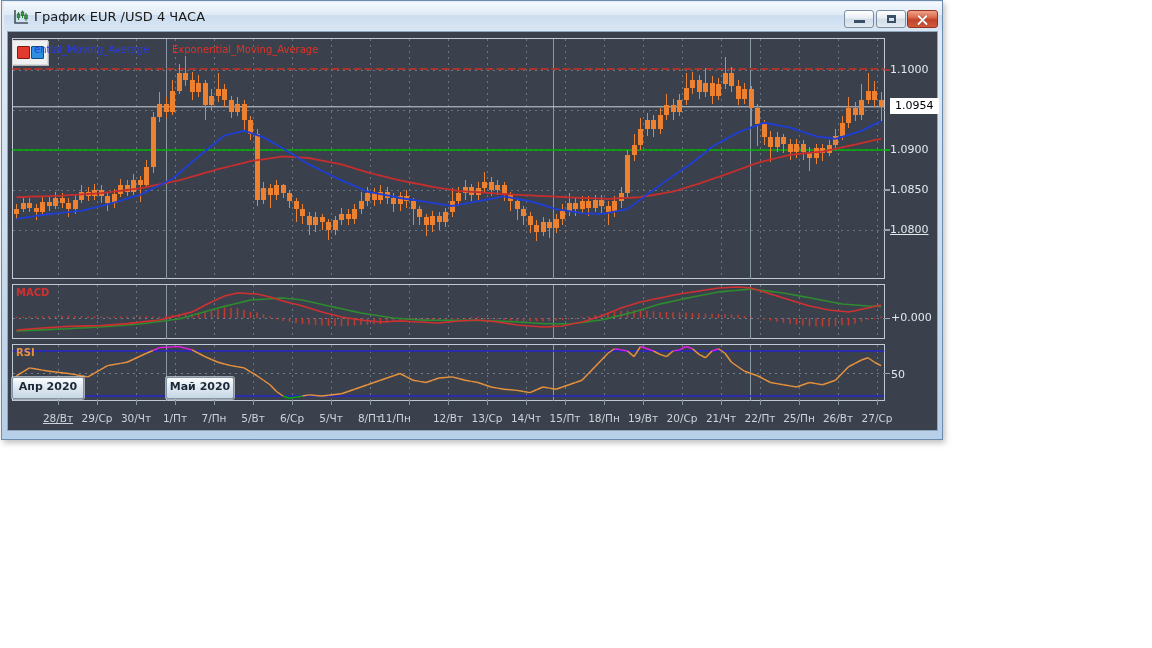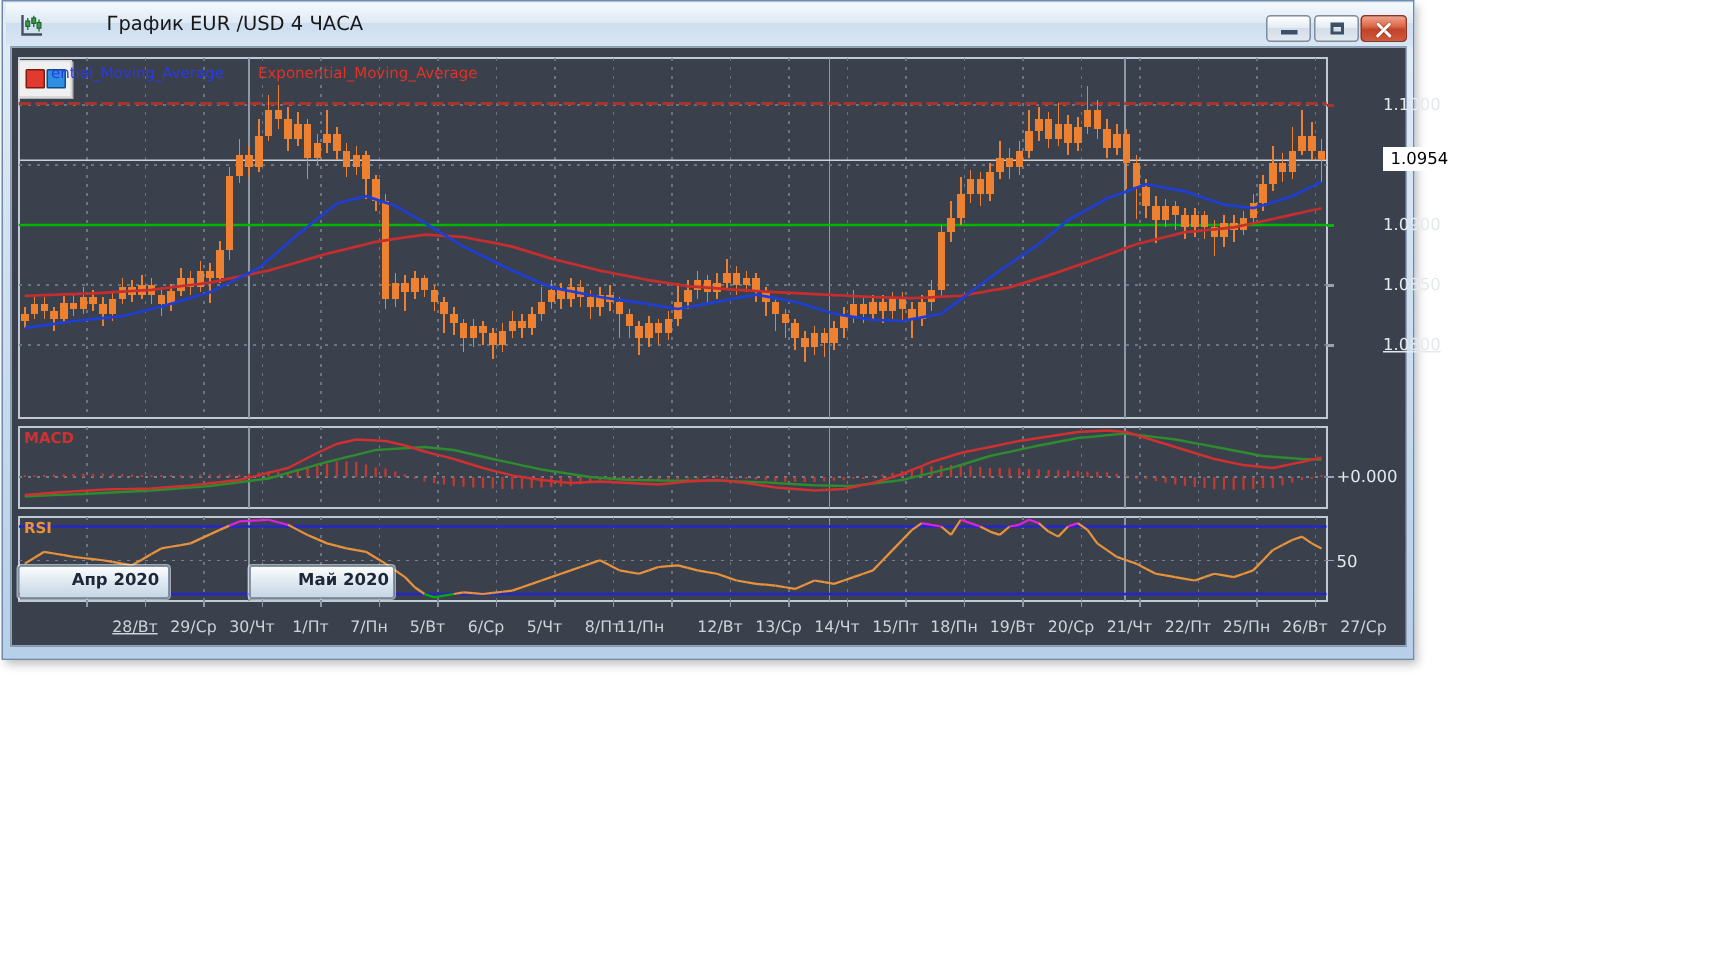--- a/index.html
+++ b/index.html
@@ -5,21 +5,21 @@
   html,body{margin:0;padding:0;background:#fff;}
   #screen{position:relative;width:1152px;height:648px;background:#fff;overflow:hidden;
           font-family:"DejaVu Sans","Liberation Sans",sans-serif;}
   
   .win-frame{position:absolute;left:1px;top:0;width:940px;height:438px;
              background:linear-gradient(#e3edf8,#c4d8ec 70%,#b7cfe8);
              border:1px solid #6d8cad;box-shadow:2px 3px 6px rgba(0,0,0,.25);}
   .title-bar{position:absolute;left:2px;top:1px;width:938px;height:29px;
              background:linear-gradient(#f4f9fd,#dfeaf5 45%,#cddef0 46%,#d9e6f3);}
   .title-icon{position:absolute;left:8px;top:6px;width:18px;height:18px;}
-  .title-text{position:absolute;left:30px;top:7px;font-size:13px;color:#181818;white-space:nowrap;margin-left:37px;}
+  .title-text{position:absolute;left:30px;top:7px;font-size:13px;color:#181818;white-space:nowrap;}
   .win-btn{position:absolute;top:9px;height:18px;border-radius:3px;border:1px solid #7e8ea0;
            background:linear-gradient(#ffffff,#e7edf4 45%,#d3dde8 50%,#e2e9f1);box-sizing:border-box;cursor:default;}
   .win-btn .dash{position:absolute;left:9px;bottom:4px;width:11px;height:3px;background:#3a4f68;}
   .win-btn .boxg{position:absolute;left:10px;top:4px;width:9px;height:8px;border:2px solid #3a4f68;border-top-width:3px;box-sizing:border-box;background:transparent;}
   .win-btn.close{background:linear-gradient(#f0a289,#dd6a4b 40%,#c0432a 55%,#d1593a);border:1px solid #8e3420;}
   .x1,.x2{position:absolute;left:8px;top:8px;width:13px;height:2.4px;background:#fff;border-radius:1px;box-shadow:0 0 1px rgba(60,0,0,.7);}
   .x1{transform:rotate(45deg);} .x2{transform:rotate(-45deg);}
   
   .client{position:absolute;left:5px;top:30px;width:931px;height:400px;background:#3a414c;border:1px solid #8fa5bc;box-sizing:border-box;}
   #chart-svg{position:absolute;left:0;top:0;pointer-events:none;}
@@ -28,21 +28,21 @@
   .axis-label.current{background:#ffffff;color:#000;padding:1px 5px 2px 5px;font-size:11px;}
   .x-label{font-size:10.5px;color:#ccd4dc;transform:translateX(-50%);}
   .ind-label{font-size:10px;font-weight:bold;}
   .legend-box{position:absolute;left:12px;top:40px;width:34px;height:23px;background:#f0f0f0;border:1px solid #d9d9d9;box-shadow:1px 1px 0 rgba(255,255,255,.6);}
   .sq{position:absolute;top:5px;width:11px;height:11px;border-radius:1px;cursor:default;}
   .sq.red{left:4px;background:#e23a2e;border:1px solid #7e1a10;}
   .sq.blue{left:18px;background:#2e8fe0;border:1px solid #0f4c86;}
   .legend-text{position:absolute;top:44px;font-size:10px;white-space:nowrap;}
   .month-btn{position:absolute;top:377px;height:20px;font-size:11px;font-weight:bold;color:#1c2836;
              background:linear-gradient(#fcfdfe,#dde8f1 50%,#c8d7e4);border:1px solid #7f94a9;border-radius:2px;
-             box-shadow:0 0 0 1px rgba(255,255,255,.55);text-align:center;line-height:18px;cursor:default;padding-left:29px;}
+             box-shadow:0 0 0 1px rgba(255,255,255,.55);text-align:center;line-height:18px;cursor:default;}
 </style>
 </head>
 <body>
 
 <div id="screen">
 
   <div class="win-frame">
     <div class="title-bar">
       <svg class="title-icon" viewBox="0 0 18 18">
         <path d="M3 2 L3 15 L16 15" stroke="#44505e" stroke-width="1.6" fill="none"></path>
@@ -746,21 +746,21 @@
       <g shape-rendering="crispEdges">
         <line x1="884.5" y1="70" x2="889.5" y2="70" stroke="#a8342a" stroke-width="2"></line>
         <line x1="884.5" y1="150.00000000000006" x2="889.5" y2="150.00000000000006" stroke="#00b600" stroke-width="2"></line>
         <line x1="884.5" y1="190.000000000001" x2="889.5" y2="190.000000000001" stroke="#97a3b0" stroke-width="2"></line>
         <line x1="884.5" y1="230.00000000000014" x2="889.5" y2="230.00000000000014" stroke="#97a3b0" stroke-width="2"></line>
         <line x1="884.5" y1="318" x2="889.5" y2="318" stroke="#97a3b0" stroke-width="1"></line>
         <line x1="884.5" y1="373.5" x2="889.5" y2="373.5" stroke="#97a3b0" stroke-width="1"></line>
       </g>
     </svg>
 
-  <div id="labels-layer" style="position:absolute;left:0;top:0;width:923px;height:434px;pointer-events:none;margin-left:32px;">
+  <div id="labels-layer" style="position:absolute;left:0;top:0;width:923px;height:434px;pointer-events:none;">
       <span class="lbl axis-label" style="left: 890px; top: 63px;">1.1000</span>
       <span class="lbl axis-label current" style="left: 890px; top: 97.8px;">1.0954</span>
       <span class="lbl axis-label" style="left: 890px; top: 143px;">1.0900</span>
       <span class="lbl axis-label" style="left: 890px; top: 183px;">1.0850</span>
       <span class="lbl axis-label" style="left: 890px; top: 223px; text-decoration: underline;">1.0800</span>
       <span class="lbl x-label" style="left: 58px; top: 412px; text-decoration: underline;">28/Вт</span>
       <span class="lbl x-label" style="left: 97px; top: 412px;">29/Ср</span>
       <span class="lbl x-label" style="left: 136px; top: 412px;">30/Чт</span>
       <span class="lbl x-label" style="left: 175px; top: 412px;">1/Пт</span>
       <span class="lbl x-label" style="left: 214px; top: 412px;">7/Пн</span>

